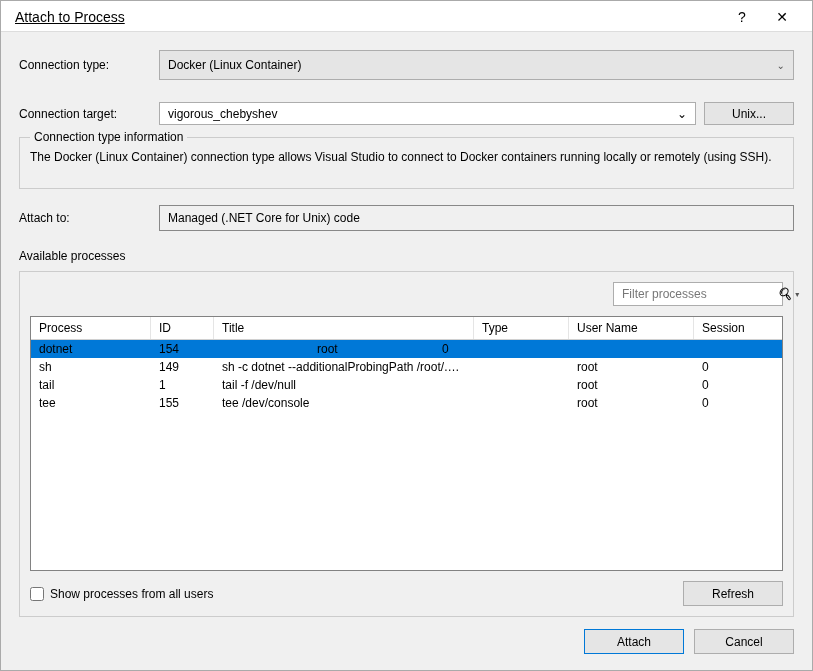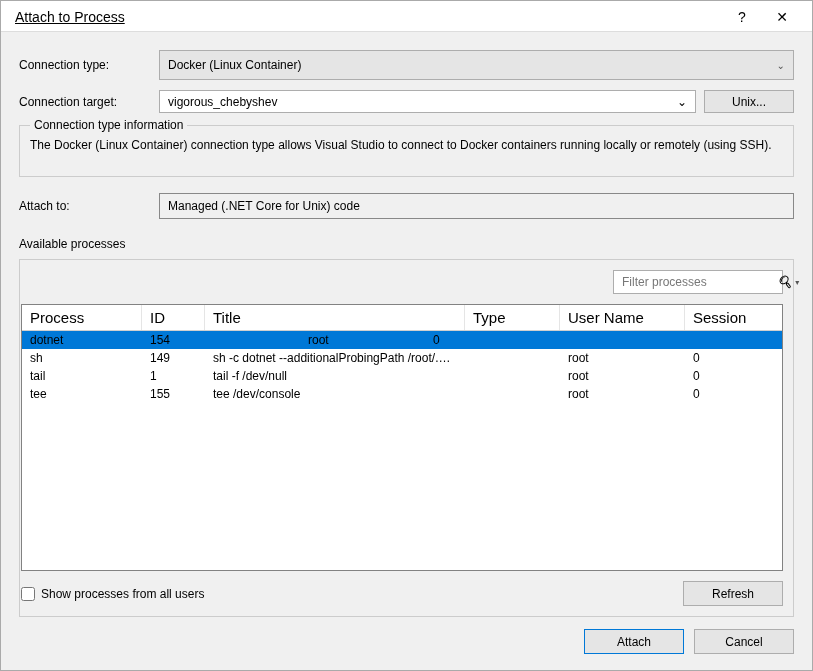--- a/index.html
+++ b/index.html
@@ -28,21 +28,21 @@
     }
     .titlebar .title { flex: 1; font-size: 14px; text-decoration: underline; }
     .titlebar .ti { width: 40px; text-align: center; font-size: 14px; cursor: pointer; }
     .content {
       flex: 1;
       padding: 18px 18px 0 18px;
       background: #f0f0f0;
       display: flex;
       flex-direction: column;
     }
-    .row { display: flex; align-items: center; margin-bottom: 10px; }
+    .row { display: flex; align-items: center; margin-bottom: 22px; }
     .row .label { width: 140px; }
     .combo {
       flex: 1;
       height: 30px;
       background: #e5e5e5;
       border: 1px solid #adadad;
       padding: 0 8px;
       display: flex;
       align-items: center;
       justify-content: space-between;
@@ -97,21 +97,21 @@
       display: flex;
       align-items: center;
       margin-left: 0;
     }
     .avail-label { margin-bottom: 8px; }
     .avail-group {
       border: 1px solid #ccc;
       flex: 1;
       display: flex;
       flex-direction: column;
-      padding: 10px 10px 10px 1px;
+      padding: 10px 10px 10px 10px;
       background: #f0f0f0;
       min-height: 0;
     }
     .filter-row { display: flex; justify-content: flex-end; margin-bottom: 10px; }
     .filter-box {
       width: 170px;
       height: 24px;
       border: 1px solid #adadad;
       background: #fff;
       display: flex;
@@ -131,21 +131,21 @@
       display: flex;
       flex-direction: column;
       overflow: hidden;
     }
     .thead { display: flex; border-bottom: 1px solid #d0d0d0; background: #fff; }
     .th {
       padding: 4px 8px;
       border-right: 1px solid #e5e5e5;
       font-weight: normal;
       text-align: left;
-      font-size: 15px;
+      font-size: 12px;
     }
     .tbody { flex: 1; overflow: auto; }
     .tr { display: flex; }
     .tr.sel { background: #0078d7; color: #000000; }
     .td { padding: 2px 8px; white-space: nowrap; overflow: hidden; text-overflow: ellipsis; }
     .c-proc { width: 120px; }
     .c-id   { width: 63px; }
     .c-title{ width: 260px; }
     .c-type { width: 95px; }
     .c-user { width: 125px; }

